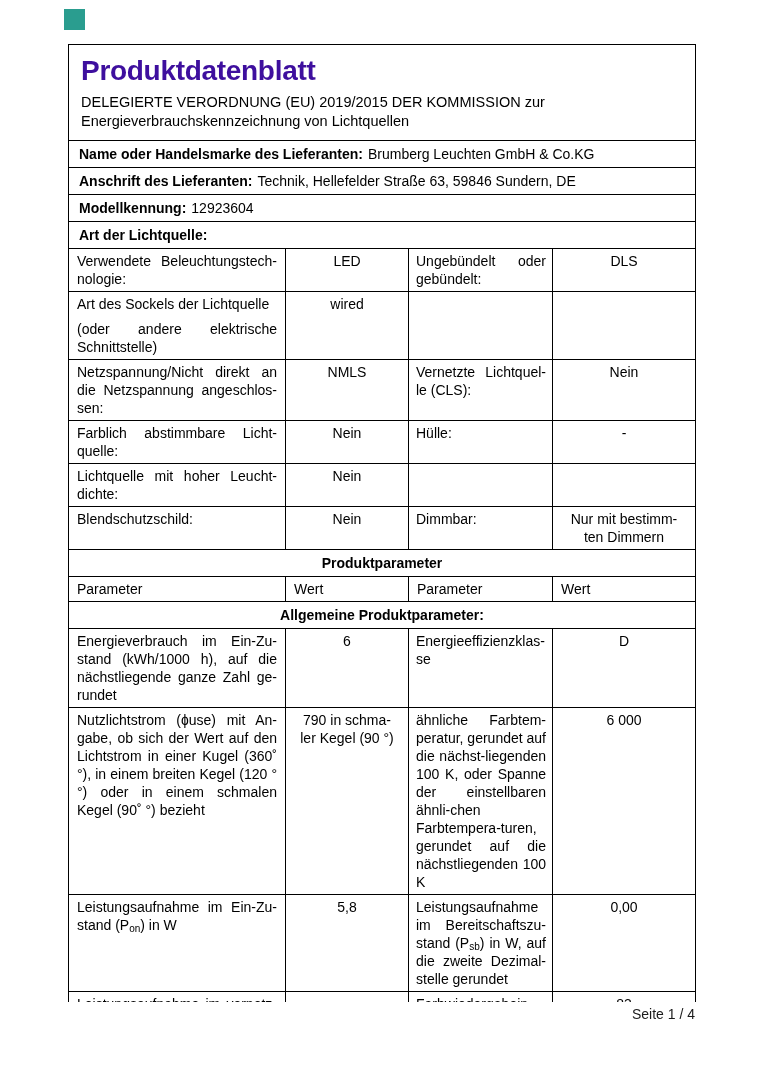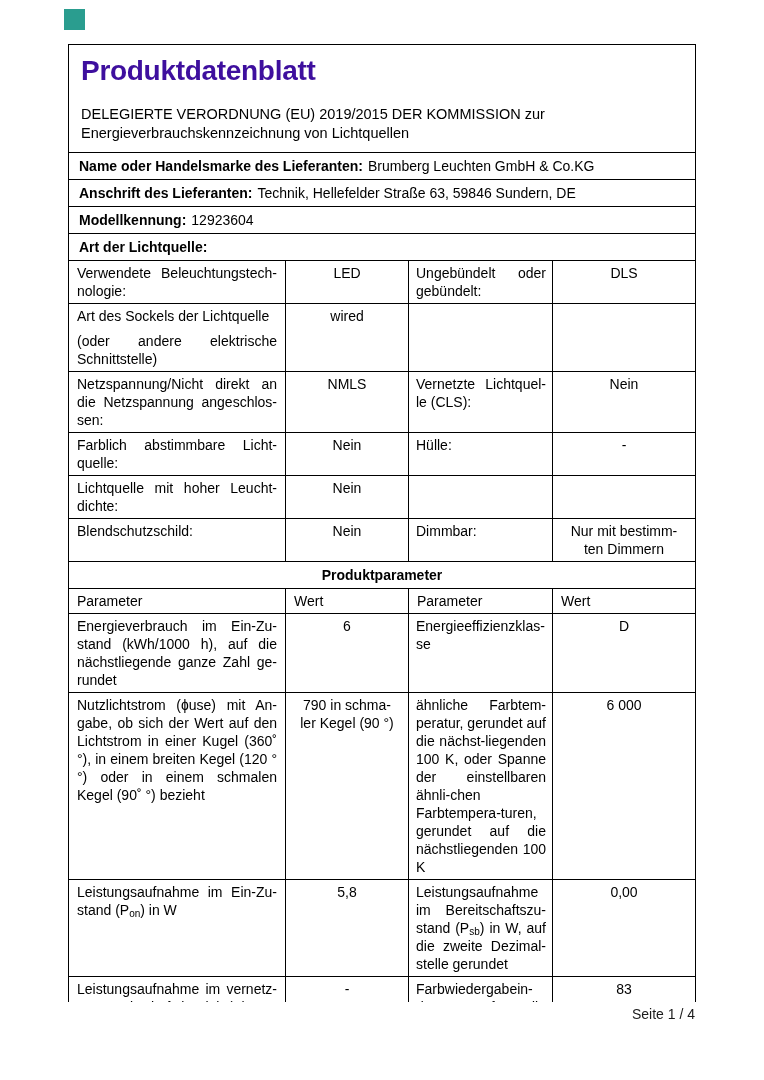--- a/index.html
+++ b/index.html
@@ -15,21 +15,21 @@
 
   .sheet {
     position: absolute; left: 68px; top: 44px; width: 628px; height: 958px;
     border: 1.5px solid #000; border-bottom: none;
     overflow: hidden; background: #fff;
     font-size: 14px; line-height: 18px;
   }
 
   .head { padding: 9px 12px 9px 12px; }
   .title { font-size: 28px; line-height: 33px; font-weight: 700; color: #3e0f9e; letter-spacing: -0.3px; }
-  .subtitle { margin-top: 18px; font-size: 14.5px; line-height: 19px; }
+  .subtitle { margin-top: 6px; font-size: 14.5px; line-height: 19px; }
 
   .irow { border-top: 1.5px solid #000; padding: 4px 10px; min-height: 27px; }
   .irow .lbl { font-weight: 700; }
   .irow .val { margin-left: 5px; }
 
   .trow { display: grid; grid-template-columns: 216px 123px 144px 1fr; border-top: 1.5px solid #000; }
   .trow > .cell { padding: 3px 8px; }
   .trow > .cell:not(:first-child) { border-left: 1.5px solid #000; }
   .c-param { text-align: justify; }
   .c-p2 { padding: 3px 6px 3px 7px !important; }
@@ -117,20 +117,21 @@
 
     <div class="shead">Produktparameter</div>
 
     <div class="trow thead">
       <div class="cell">Parameter</div>
       <div class="cell">Wert</div>
       <div class="cell">Parameter</div>
       <div class="cell">Wert</div>
     </div>
 
+    <div class="shead">Allgemeine Produktparameter:</div>
 
     <div id="params">
         <div class="trow">
           <div class="cell c-param">Energieverbrauch im Ein-Zu-stand (kWh/1000 h), auf die nächstliegende ganze Zahl ge-rundet</div>
           <div class="cell c-val">6</div>
           <div class="cell c-param c-p2">Energieeffizienzklas-se</div>
           <div class="cell c-val">D</div>
         </div>
         <div class="trow">
           <div class="cell c-param">Nutzlichtstrom (ɸuse) mit An-gabe, ob sich der Wert auf den Lichtstrom in einer Kugel (360˚ °), in einem breiten Kegel (120 °°) oder in einem schmalen Kegel (90˚ °) bezieht</div>

